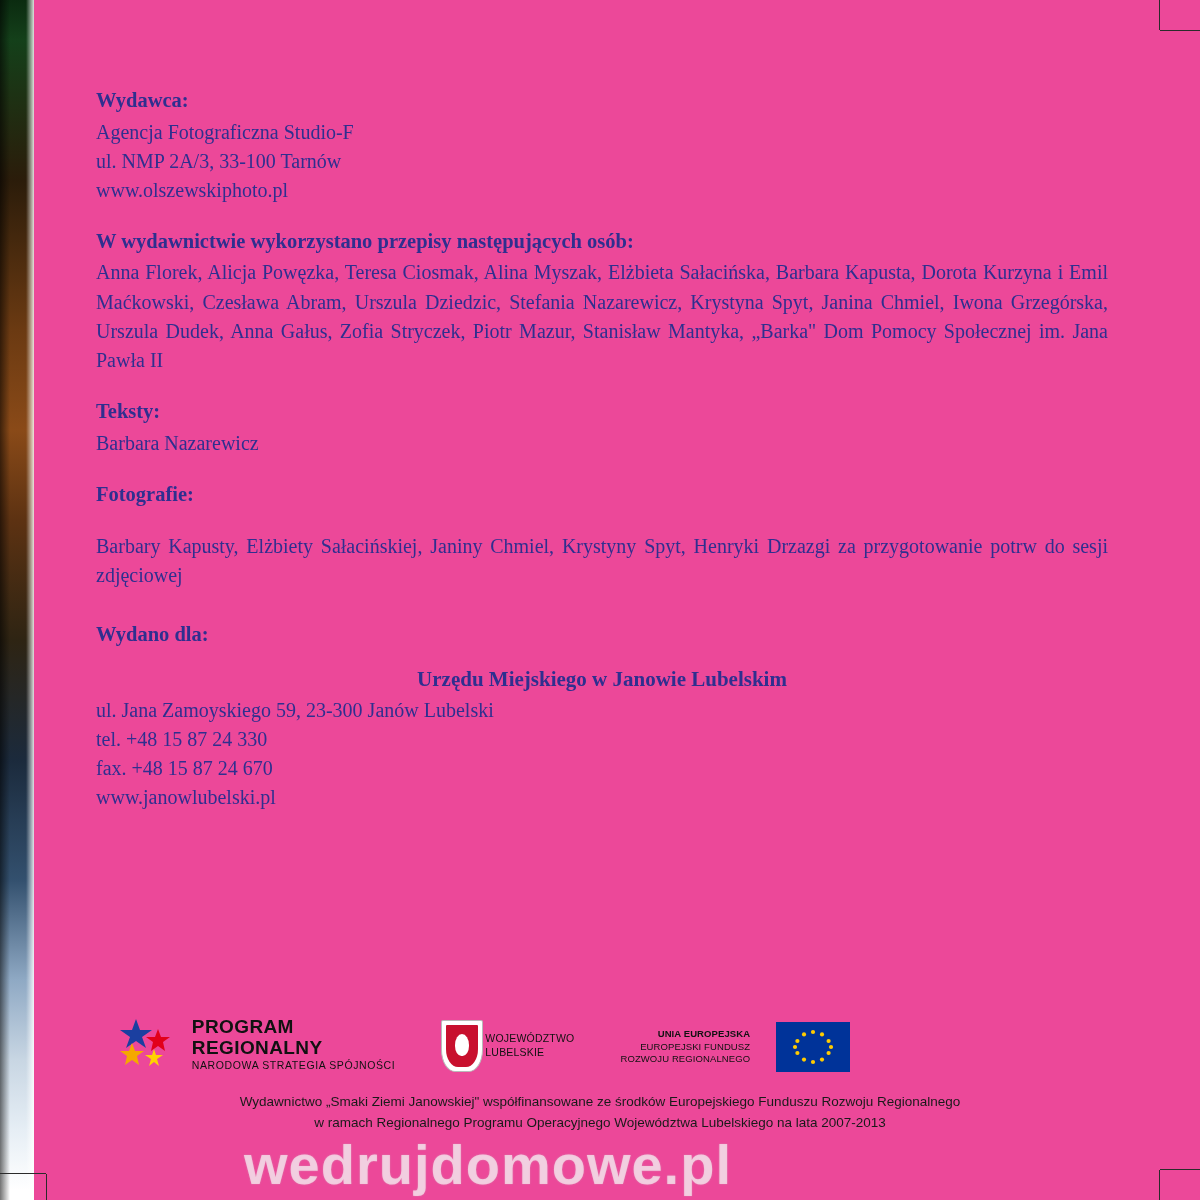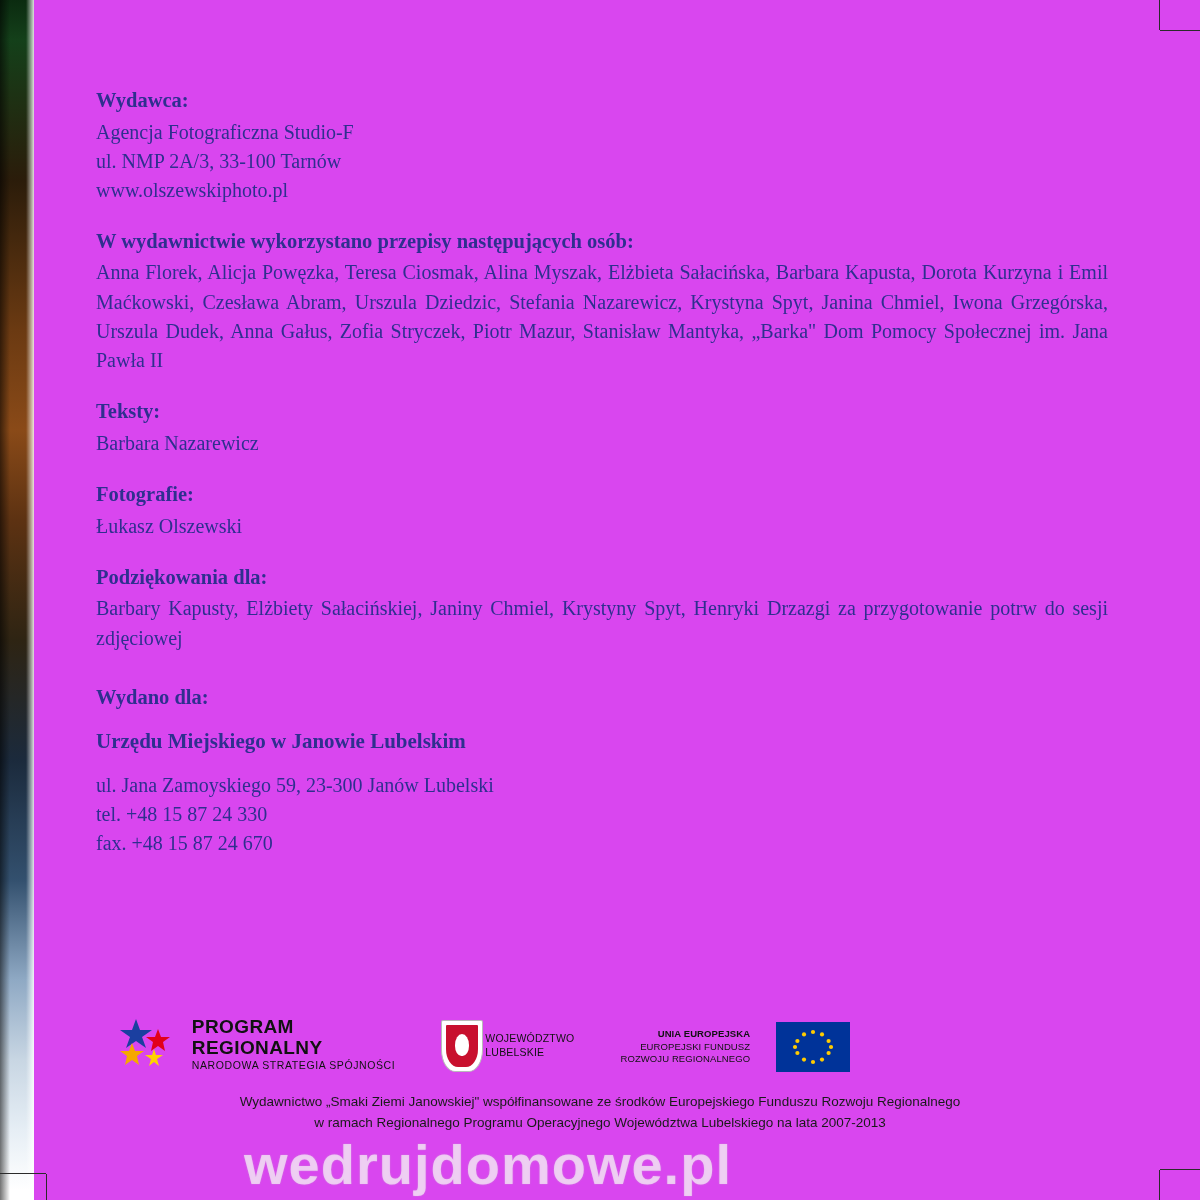--- a/index.html
+++ b/index.html
@@ -4,21 +4,21 @@
 <style>
   html, body {
     margin: 0;
     padding: 0;
     background: #ffffff;
   }
   #page {
     position: relative;
     width: 1200px;
     height: 1200px;
-    background: #d946ef;
+    background: #ec4899;
     overflow: hidden;
     font-family: "Liberation Serif", serif;
   }
 
   
   #left-strip {
     position: absolute;
     left: 0;
     top: 0;
     width: 34px;
@@ -96,21 +96,22 @@
     font-family: Liberation Serif, serif;
   }
   .gap-lg { margin-bottom: 30px; }
 
   #wydano-block { margin-bottom: 14px; }
   #recipient-heading {
     color: #2f2f8f;
     font-weight: bold;
     font-size: 21px;
     line-height: 1.45;
-    margin-bottom: 14px;
+    margin-bottom: 2px;
+    text-align: center;
   }
 
   
   #logos {
     position: absolute;
     left: 0;
     top: 1000px;
     width: 968px;
     height: 72px;
     display: flex;
@@ -258,38 +259,37 @@
       <div class="para">Anna Florek, Alicja Powęzka, Teresa Ciosmak, Alina Myszak, Elżbieta Sałacińska, Barbara Kapusta, Dorota Kurzyna i Emil Maćkowski, Czesława Abram, Urszula Dziedzic, Stefania Nazarewicz, Krystyna Spyt, Janina Chmiel, Iwona Grzegórska, Urszula Dudek, Anna Gałus, Zofia Stryczek, Piotr Mazur, Stanisław Mantyka, „Barka" Dom Pomocy Społecznej im. Jana Pawła II</div>
     </div>
 
     <div class="block">
       <div class="heading">Teksty:</div>
       <div class="line">Barbara Nazarewicz</div>
     </div>
 
     <div class="block">
       <div class="heading">Fotografie:</div>
-      <div class="line">Łukasz Olszewski</div>
     </div>
 
 
     <div class="block gap-lg">
-      <div class="heading">Podziękowania dla:</div>
       <div class="para">Barbary Kapusty, Elżbiety Sałacińskiej, Janiny Chmiel, Krystyny Spyt, Henryki Drzazgi za przygotowanie potrw do sesji zdjęciowej</div>
     </div>
 
     <div id="wydano-block">
       <div class="heading">Wydano dla:</div>
     </div>
 
     <div class="block">
       <div id="recipient-heading">Urzędu Miejskiego w Janowie Lubelskim</div>
       <div class="line">ul. Jana Zamoyskiego 59, 23-300 Janów Lubelski</div>
       <div class="line">tel.  +48 15 87 24 330</div>
       <div class="line">fax. +48 15 87 24 670</div>
+      <div class="line">www.janowlubelski.pl</div>
     </div>
 
   </div>
 
   <div id="logos">
 
     <div class="logo" id="logo-program">
       <div id="pr-stars">
         <svg width="64" height="54" viewBox="0 0 64 54" aria-hidden="true">
           <polygon points="18,2 22,13 34,13 24,20 28,31 18,24 8,31 12,20 2,13 14,13" fill="#1b3fa0"></polygon>

